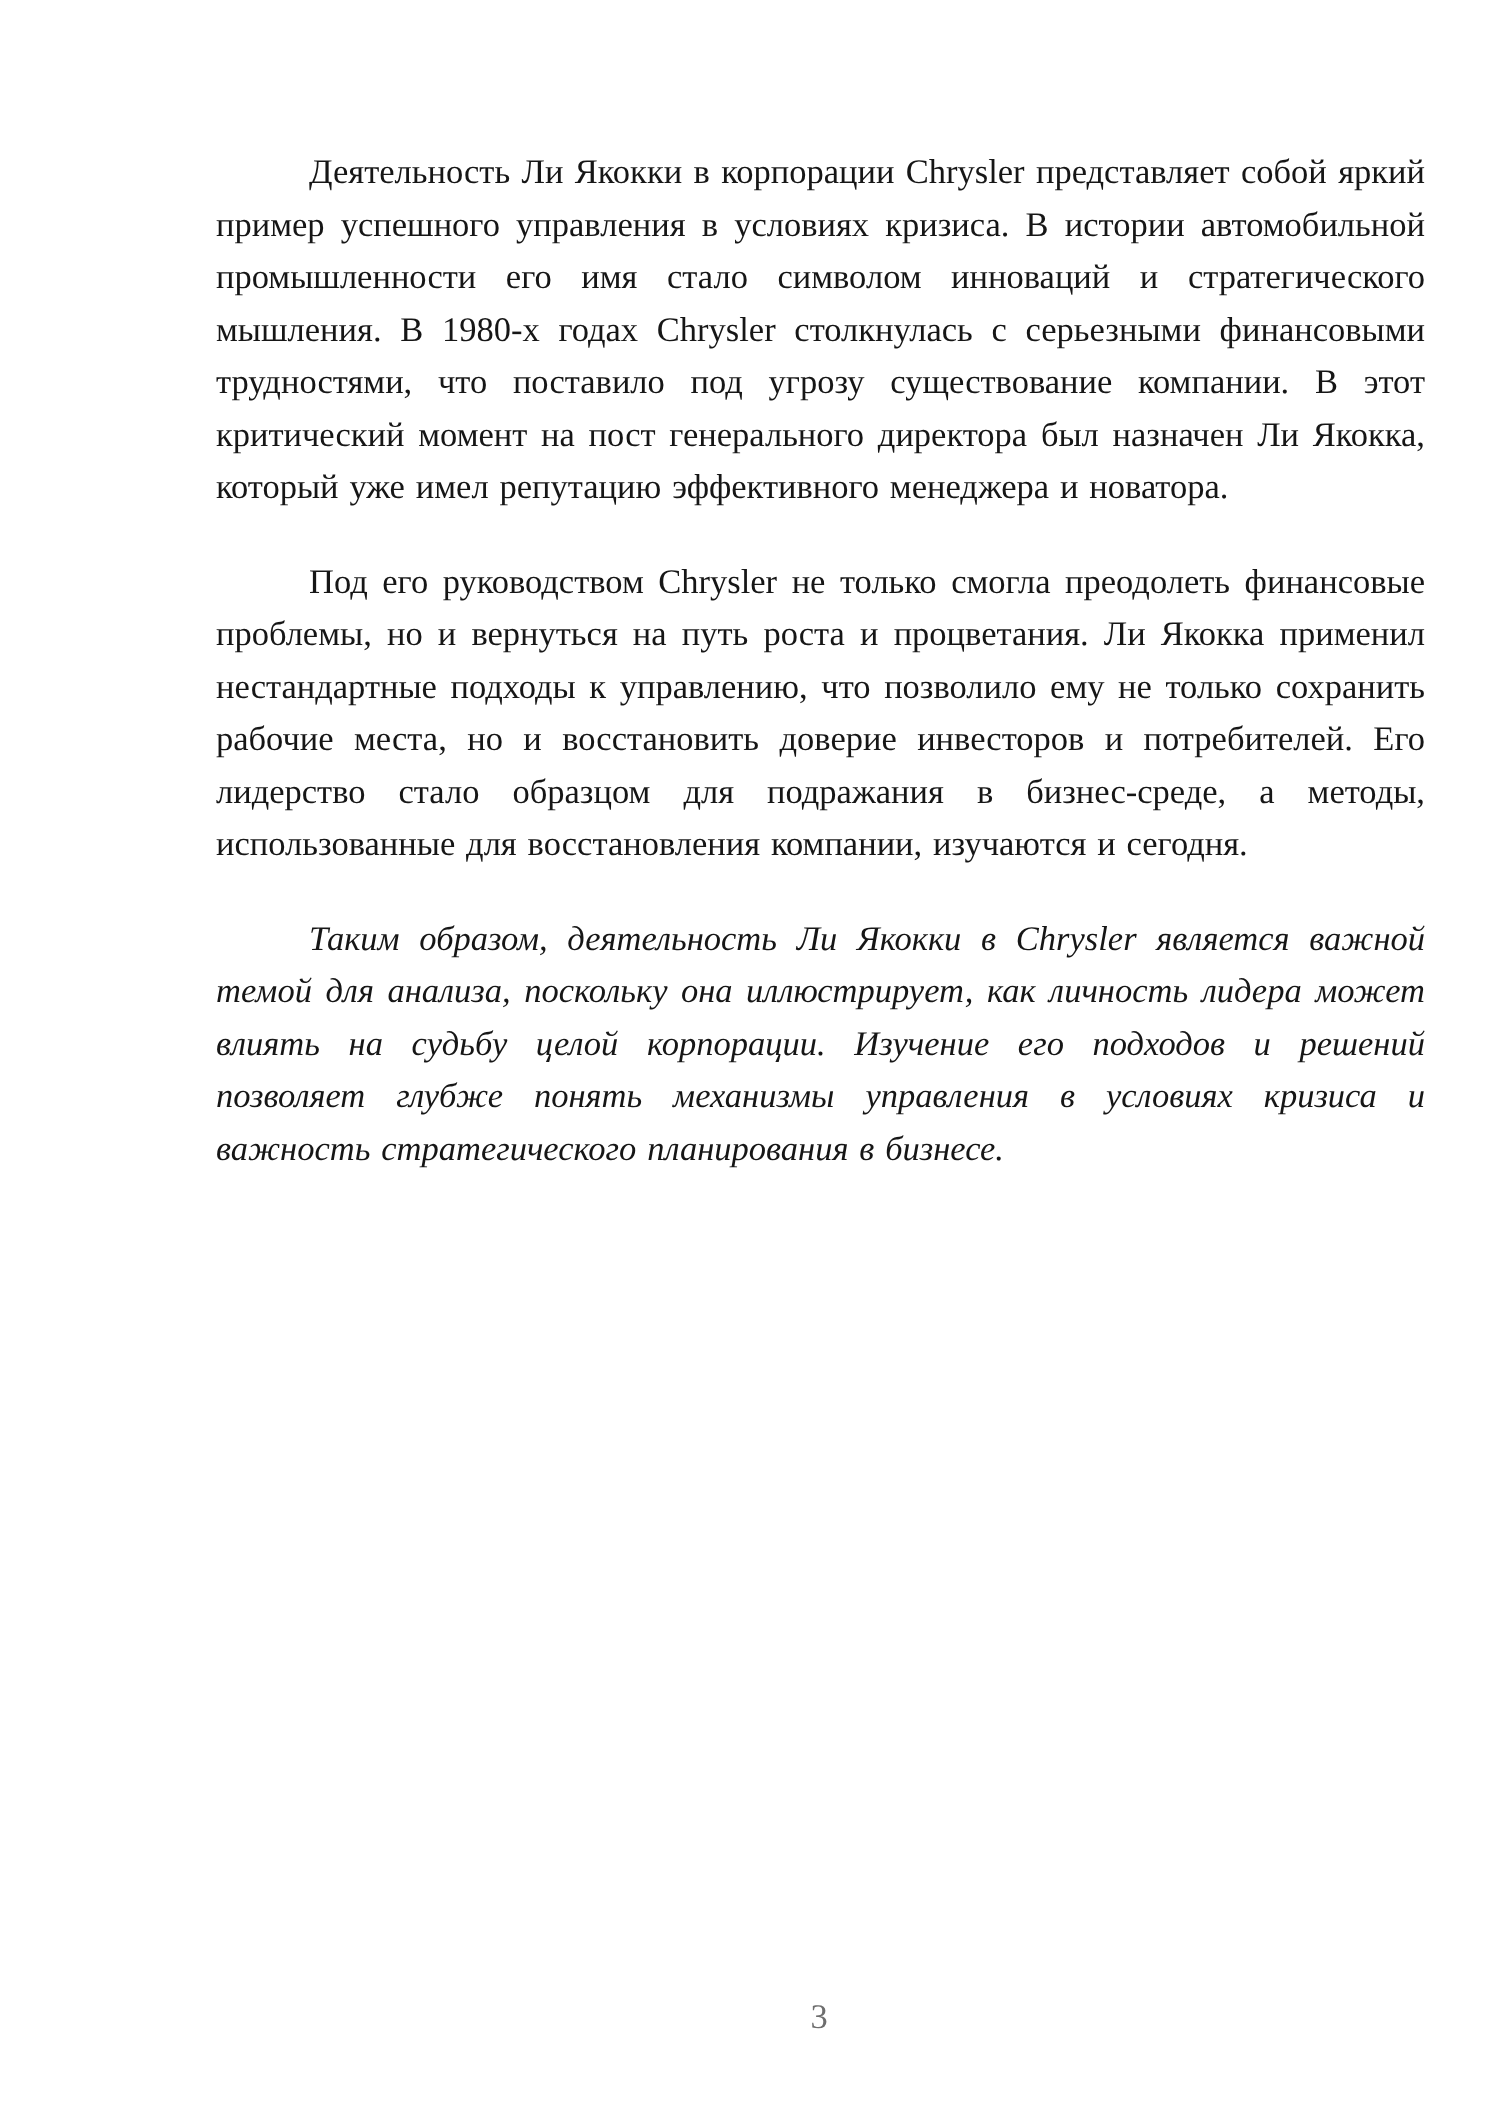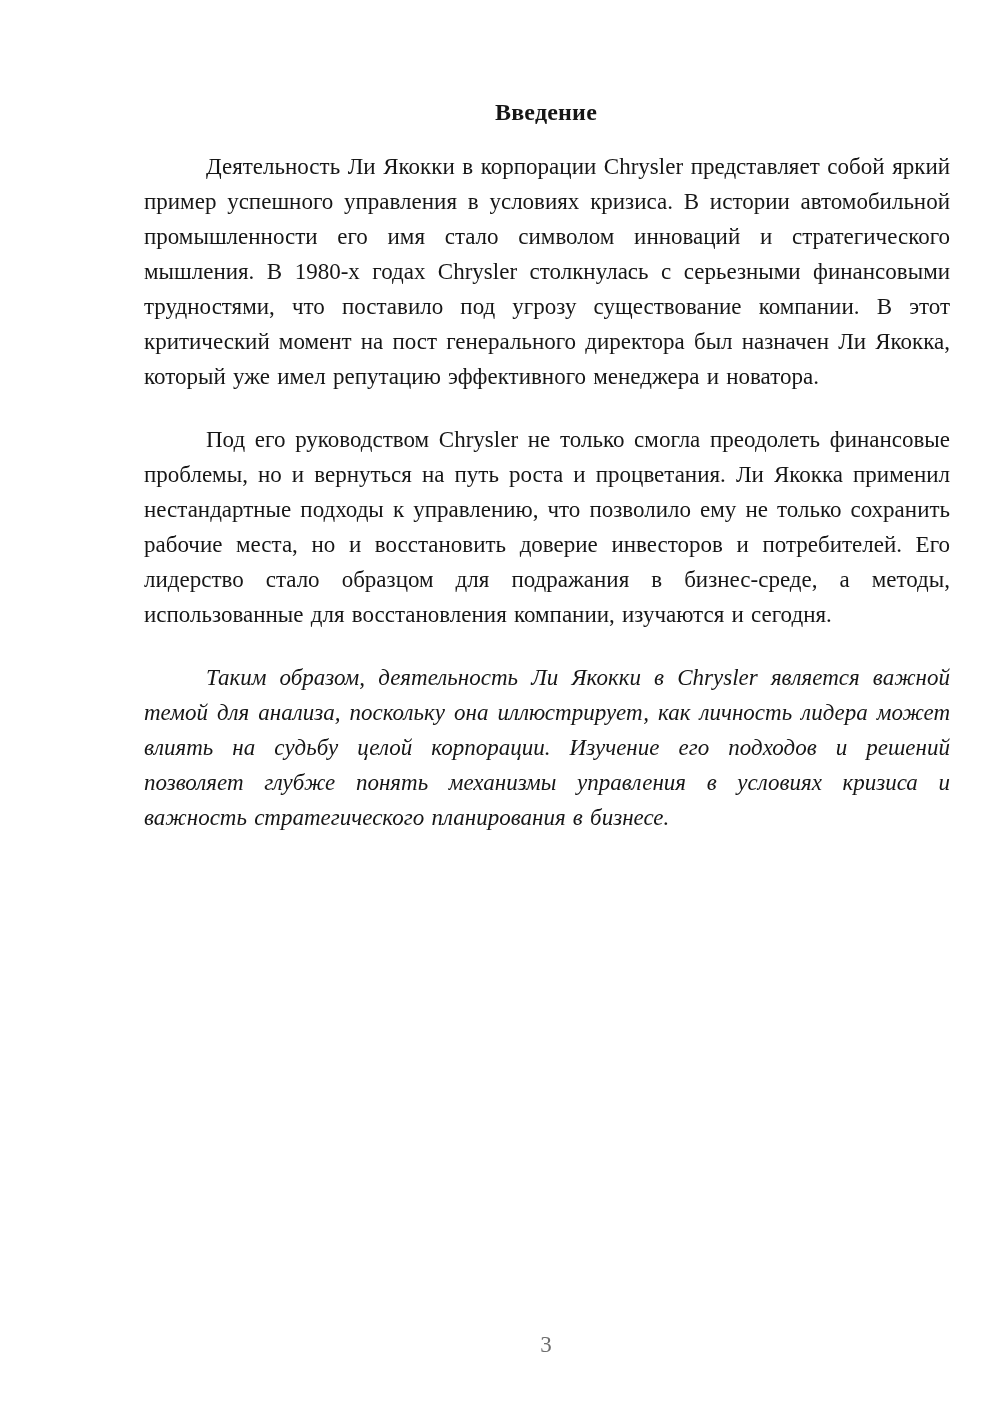--- a/index.html
+++ b/index.html
@@ -51,19 +51,18 @@
     font-size: 23px;
     line-height: 30px;
     color: #6e6e6e;
   }
 </style>
 </head>
 <body>
 
 <div class="page">
   <div class="content">
-    <h1 class="title">Введение</h1>
     <p class="body-par">Деятельность Ли Якокки в корпорации Chrysler представляет собой яркий пример успешного управления в условиях кризиса. В истории автомобильной промышленности его имя стало символом инноваций и стратегического мышления. В 1980-х годах Chrysler столкнулась с серьезными финансовыми трудностями, что поставило под угрозу существование компании. В этот критический момент на пост генерального директора был назначен Ли Якокка, который уже имел репутацию эффективного менеджера и новатора.</p>
     <p class="body-par">Под его руководством Chrysler не только смогла преодолеть финансовые проблемы, но и вернуться на путь роста и процветания. Ли Якокка применил нестандартные подходы к управлению, что позволило ему не только сохранить рабочие места, но и восстановить доверие инвесторов и потребителей. Его лидерство стало образцом для подражания в бизнес-среде, а методы, использованные для восстановления компании, изучаются и сегодня.</p>
     <p class="body-par">Таким образом, деятельность Ли Якокки в Chrysler является важной темой для анализа, поскольку она иллюстрирует, как личность лидера может влиять на судьбу целой корпорации. Изучение его подходов и решений позволяет глубже понять механизмы управления в условиях кризиса и важность стратегического планирования в бизнесе.</p>
   </div>
   <div class="page-number">3</div>
 </div>
 
 </body></html>

